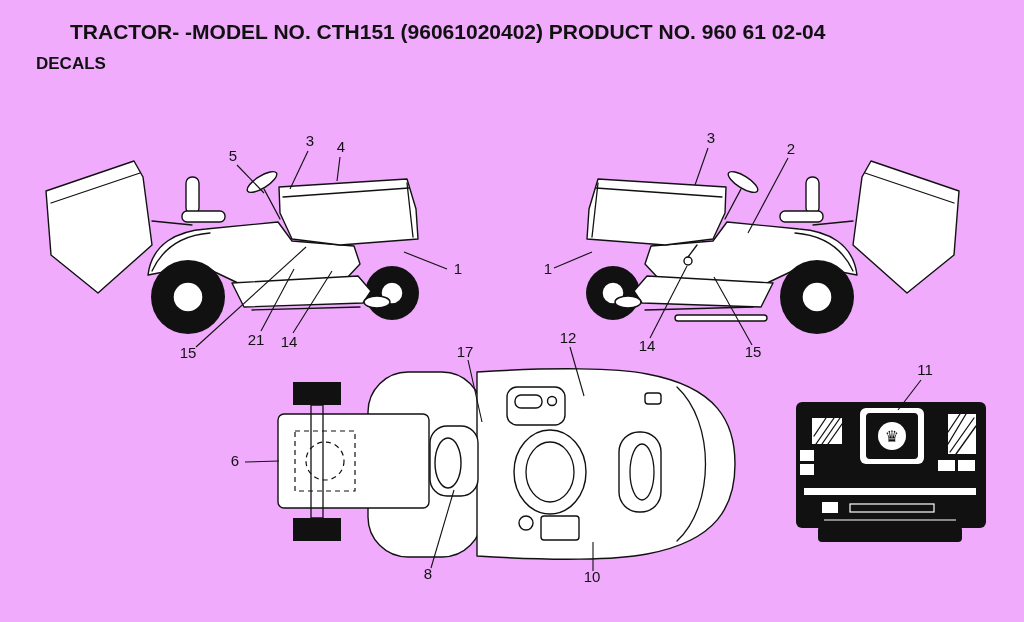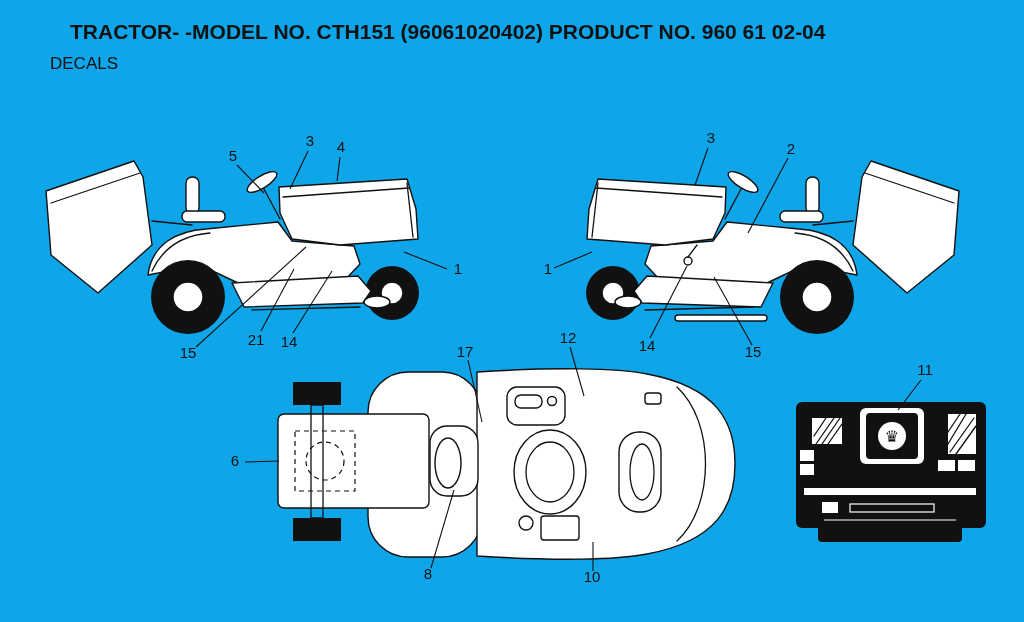--- a/index.html
+++ b/index.html
@@ -1,19 +1,19 @@
 <!DOCTYPE html>
 <html><head>
 <meta charset="utf-8">
 <style>
   html,body{margin:0;padding:0;background:#fff;}
-  .page{position:relative;width:1024px;height:622px;background:#0ea5e9;overflow:hidden;
+  .page{position:relative;width:1024px;height:622px;background:#f0abfc;overflow:hidden;
         font-family:"Liberation Sans",sans-serif;color:#111;text-align:right;}
   .title{position:absolute;left:70px;top:20px;margin:0;font-size:21px;font-weight:bold;white-space:nowrap;}
-  .subtitle{position:absolute;left:50px;top:54px;margin:0;font-size:17px;font-weight:normal;}
+  .subtitle{position:absolute;left:36px;top:54px;margin:0;font-size:17px;font-weight:bold;}
   svg.fig{position:absolute;overflow:visible;}
   .fig-left{left:40px;top:125px;}
   .fig-right{left:540px;top:125px;}
   .fig-top{left:225px;top:330px;}
   .fig-decal{left:790px;top:360px;}
   .ink{fill:#fff;stroke:#111;stroke-width:1.4;stroke-linejoin:round;}
   .line{fill:none;stroke:#111;stroke-width:1.3;stroke-linejoin:round;stroke-linecap:round;}
   .solid{fill:#111;stroke:none;}
   .leader path{fill:none;stroke:#111;stroke-width:1.1;}
   .pulley-dash{fill:none;stroke:#111;stroke-width:1.2;stroke-dasharray:5 4;}

